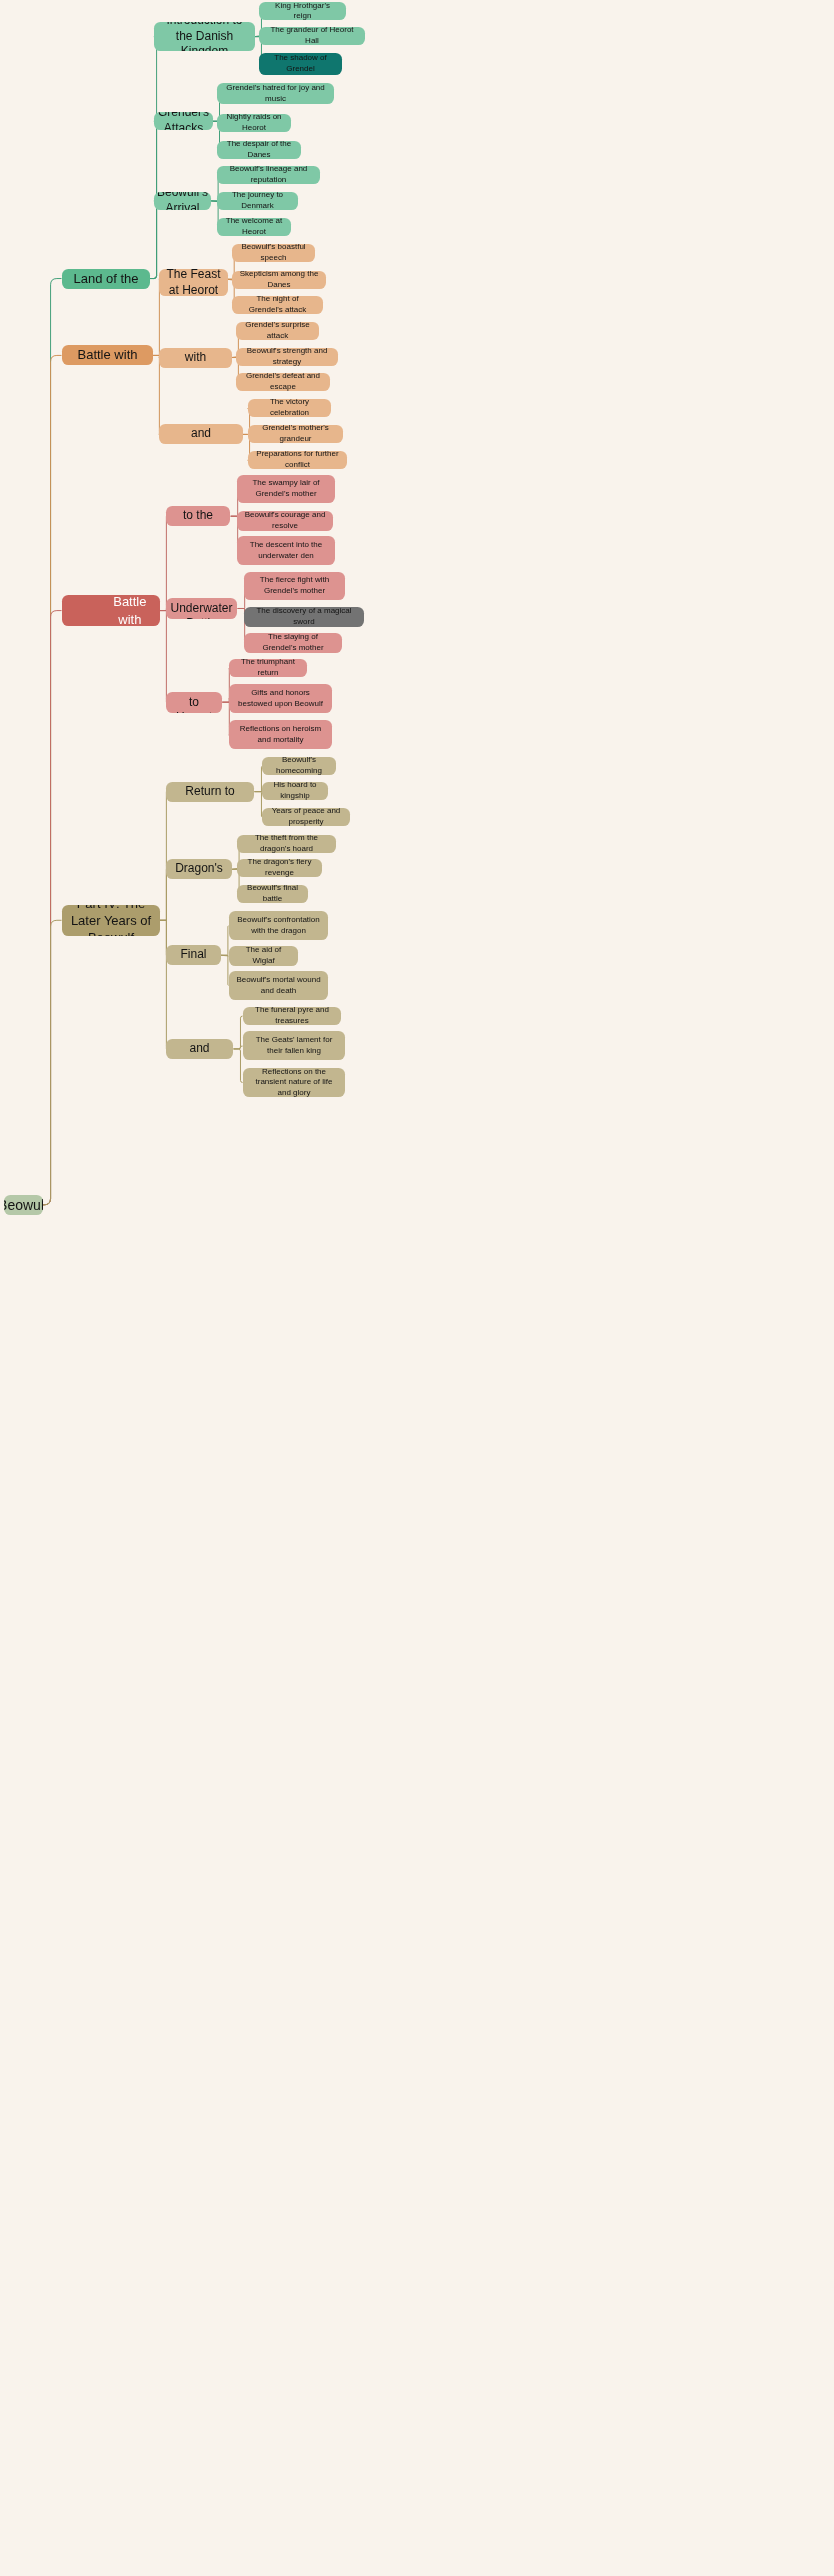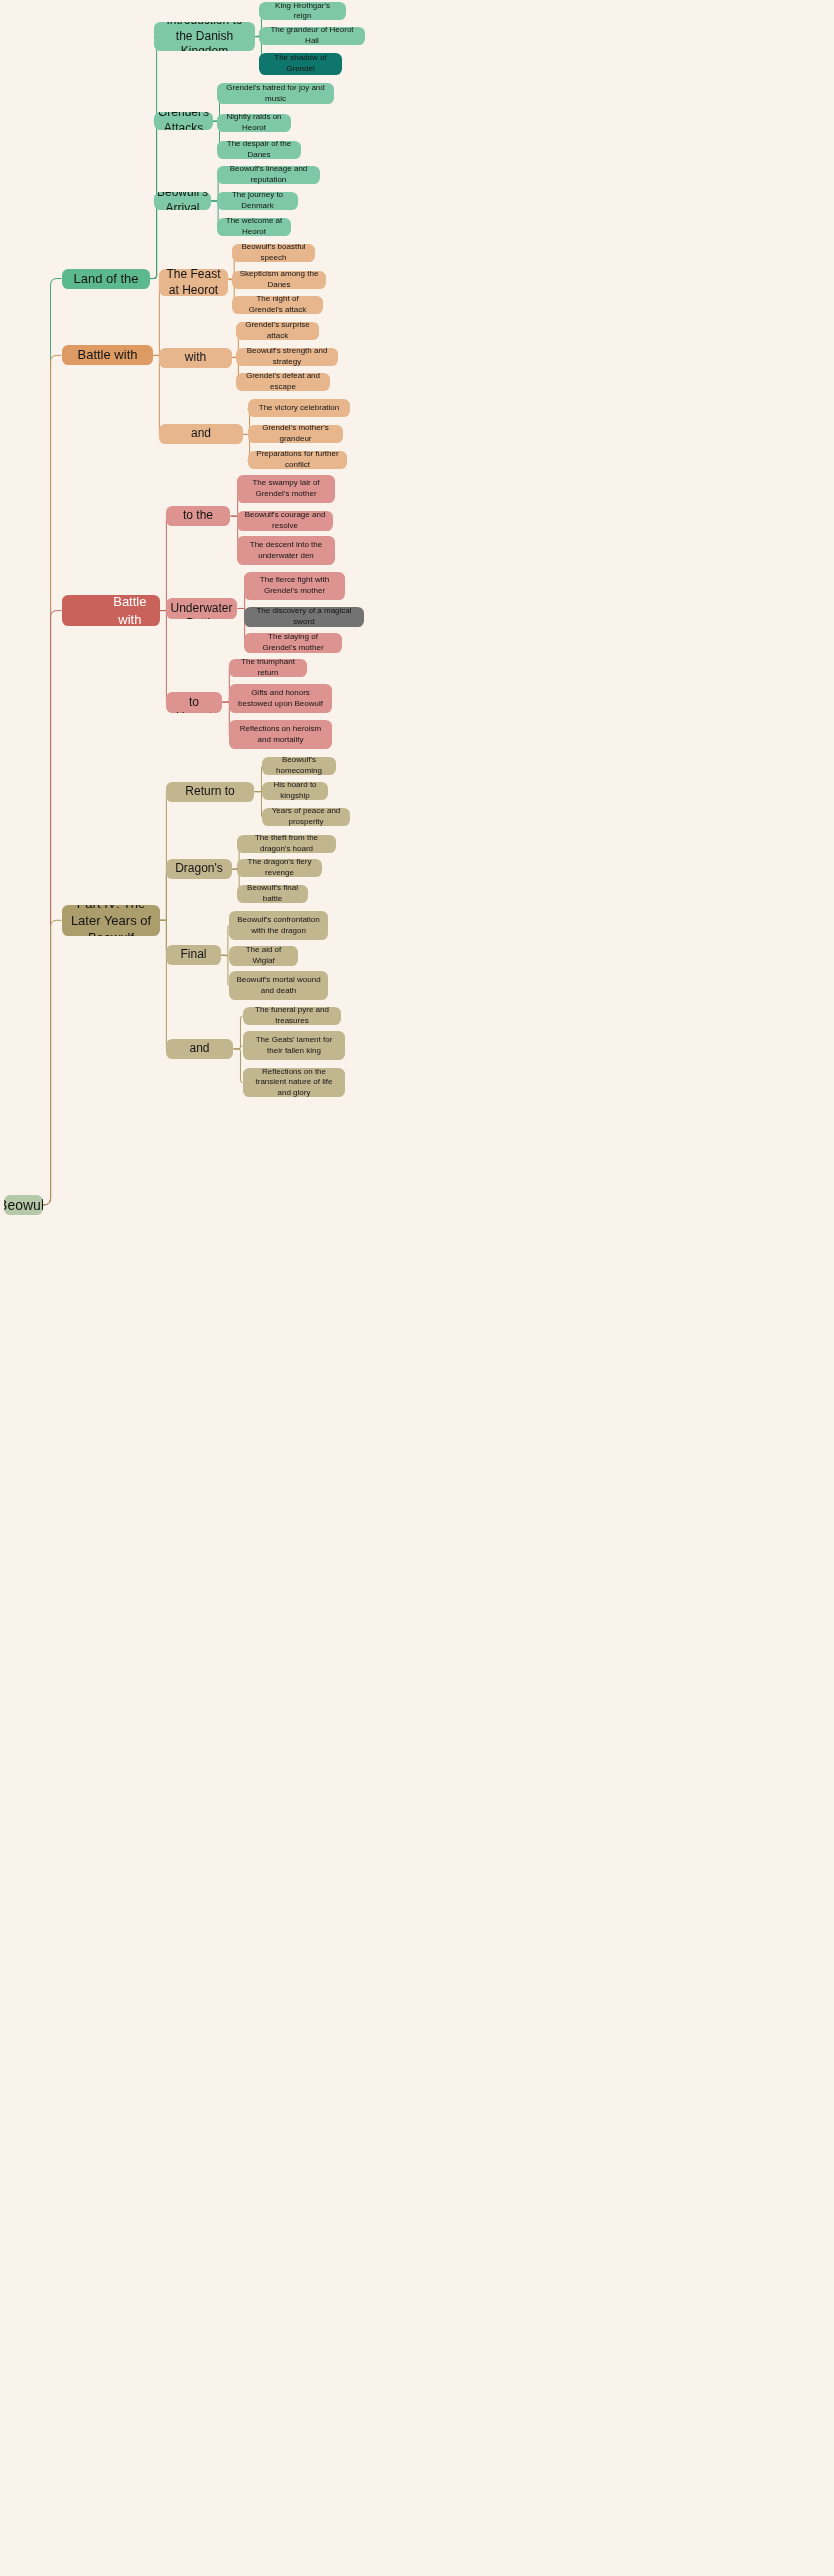--- a/index.html
+++ b/index.html
@@ -169,21 +169,21 @@
       </div>
       <div class="node l3" style="left: 236px; top: 348px; width: 102px; height: 18px; background: rgb(231, 182, 140);">
         <span>Beowulf's strength and strategy</span>
       </div>
       <div class="node l3" style="left: 236px; top: 373px; width: 94px; height: 18px; background: rgb(231, 182, 140);">
         <span>Grendel's defeat and escape</span>
       </div>
       <div class="node l2" style="left: 159px; top: 424px; width: 84px; height: 19.6px; background: rgb(231, 182, 140);">
         <span>Celebration and Reflection</span>
       </div>
-      <div class="node l3" style="left: 248px; top: 399px; width: 102px; height: 18px; background: rgb(231, 182, 140);">
+      <div class="node l3" style="left: 248px; top: 399px; width: 83px; height: 18px; background: rgb(231, 182, 140);">
         <span>The victory celebration</span>
       </div>
       <div class="node l3" style="left: 248px; top: 425px; width: 95px; height: 18px; background: rgb(231, 182, 140);">
         <span>Grendel's mother's grandeur</span>
       </div>
       <div class="node l3" style="left: 248px; top: 451px; width: 99px; height: 18px; background: rgb(231, 182, 140);">
         <span>Preparations for further conflict</span>
       </div>
       <div class="node l1 white-text" style="left: 62px; top: 595px; width: 98px; height: 31px; background: rgb(201, 98, 91);">
         <span>Part III: The Battle with Grendel's Mother</span>

